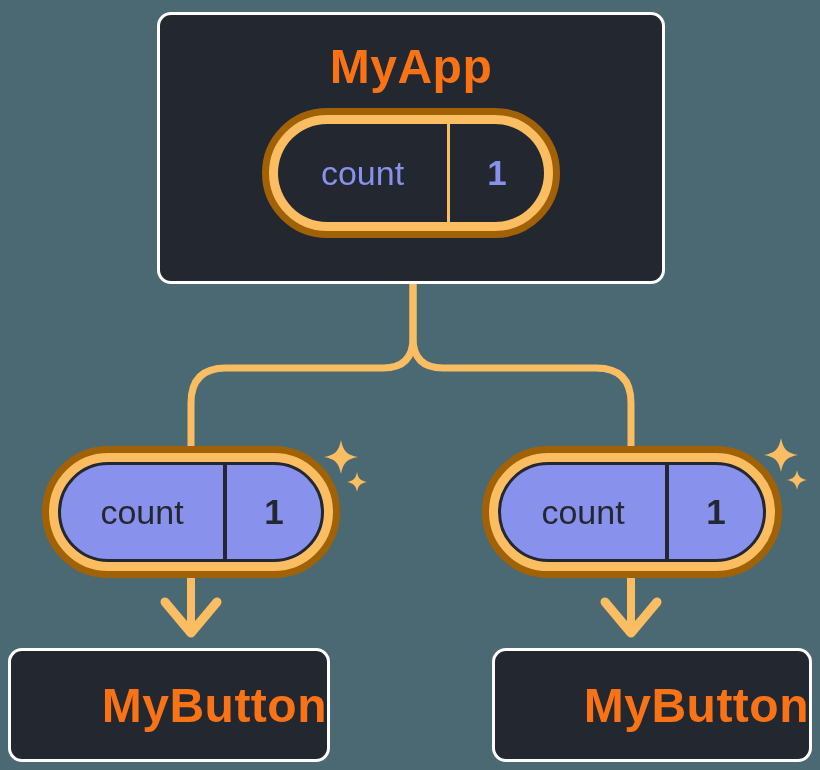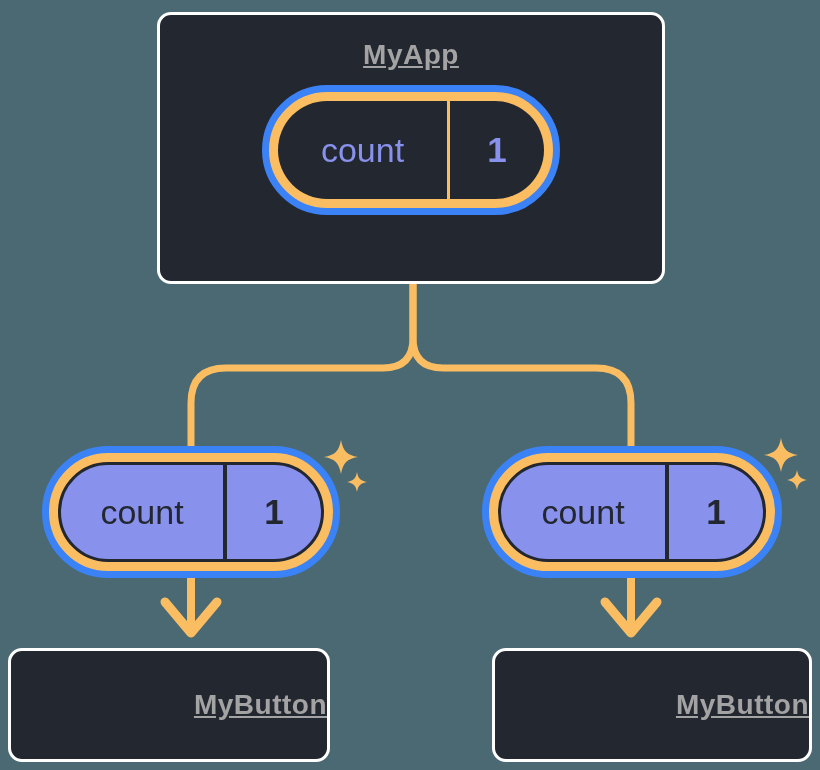--- a/index.html
+++ b/index.html
@@ -15,39 +15,38 @@
 
   .node {
     position: absolute;
     background: #23272F;
     border: 3px solid #FFFFFF;
     border-radius: 14px;
     box-sizing: border-box;
     z-index: 2;
   }
   .node-title {
-    color: #a3a3a3;
-    font-size: 28px;
+    color: #f97316;
+    font-size: 48px;
     font-weight: 700;
     letter-spacing: 0.5px;
-    text-decoration: underline;
   }
   .app-box {
     left: 157px; top: 12px; width: 508px; height: 272px;
     display: flex; flex-direction: column; align-items: center;
   }
   .app-box .node-title { margin-top: 24px; }
   .btn-box { display: flex; align-items: center; justify-content: flex-end; }
   .btn-left  { left: 8px;   top: 648px; width: 322px; height: 114px; }
   .btn-right { left: 492px; top: 648px; width: 320px; height: 114px; }
 
   
   .pill {
     box-sizing: border-box;
-    border: 7px solid #3b82f6;
+    border: 7px solid #a16207;
     background: #FABD62;
     border-radius: 999px;
     padding: 9px;
     z-index: 3;
   }
   .pill-top { position: relative; margin-top: 14px; width: 298px; height: 130px; }
   .pill-left  { position: absolute; left: 42px;  top: 446px; width: 298px; height: 132px; }
   .pill-right { position: absolute; left: 482px; top: 446px; width: 300px; height: 132px; }
   .pill-inner {
     box-sizing: border-box;

